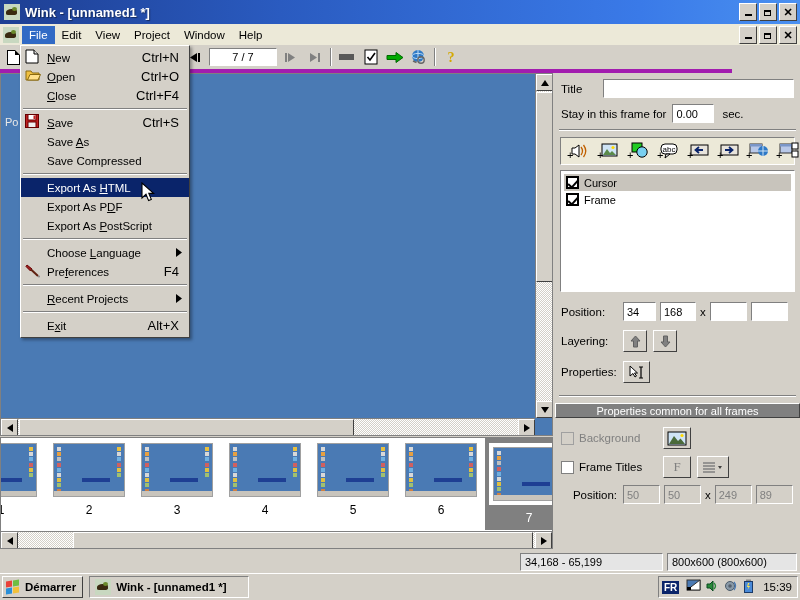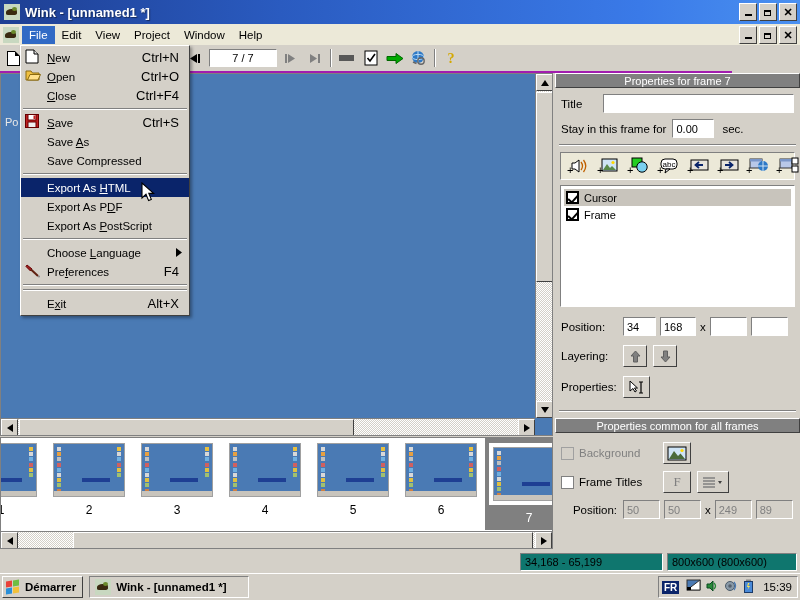--- a/index.html
+++ b/index.html
@@ -76,21 +76,21 @@
     padding: 3px 7px 3px 7px; font-size: 11.5px; color: #000; cursor: default;
     white-space: nowrap;
   }
   .menuitem.active { background: #316ac5; color: #fff; }
   .mdi-btns { position: absolute; right: 3px; top: 2px; display: flex; gap: 2px; }
 
   
   .toolbar {
     position: absolute; left: 0; top: 45px; width: 732px; height: 28px;
     background: #d4d0c8;
-    border-bottom: 2px solid #a21caf;
+    border-bottom: 4px solid #a21caf;
     display: flex; align-items: center; padding-left: 2px;
   }
   .tbtn {
     width: 23px; height: 22px; margin-right: 1px;
     display: flex; align-items: center; justify-content: center;
     position: relative; flex: none;
   }
   .tsep { width: 2px; height: 18px; border-left: 1px solid #808080; border-right: 1px solid #fff; margin: 0 3px; flex:none;}
   .framebox {
     width: 68px; height: 18px; background: #fff;
@@ -232,21 +232,21 @@
     background: #d4d0c8; border: 1px solid; border-color: #fff #404040 #404040 #fff;
     display: flex; align-items: center; justify-content: center;
   }
 
   .bottom-status {
     position: absolute; left: 0; top: 551px; width: 800px; height: 22px;
     background: #d4d0c8; display: flex; align-items: center;
   }
   .status-cell {
     height: 18px; border: 1px solid; border-color: #808080 #fff #fff #808080;
-    font-size: 11px; line-height: 16px; padding: 0 4px; background: #0f766e;
+    font-size: 11px; line-height: 16px; padding: 0 4px; background: #e5e5e5;
   }
 
   
   .taskbar {
     position: absolute; left: 0; top: 573px; width: 800px; height: 27px;
     background: #d4d0c8;
     border-top: 1px solid #fff;
     display: flex; align-items: center;
   }
   .startbtn {
@@ -612,21 +612,20 @@
         </div>
       <div class="sb-thumb" style="left:72px;top:0;width:460px;height:17px;"></div>
       <div class="sb-btn" style="right:0;top:0;">
           <span class="arr arr-r"></span>
         </div>
     </div>
   </div>
 
   <div class="rightpanel">
 
-    <div class="panel-header">Properties for frame 7</div>
 
     <div class="row">
       <span class="lbl" style="width:42px">Title</span>
       <span class="tfield" style="flex:1;"></span>
     </div>
 
     <div class="row">
       <span class="lbl">Stay in this frame for</span>
       <span class="tfield" style="width:42px;margin-left:6px;">0.00</span>
       <span class="lbl" style="margin-left:8px;">sec.</span>
@@ -899,20 +898,27 @@
       <div class="mi">
         <span class="mi-ico"><svg width="16" height="15" viewBox="0 0 16 15">
             <path d="M2 2 L7 6 L5.5 8 L1 3.5 Z" fill="#a02020" stroke="#600"></path>
             <path d="M6 6.5 L13 13" stroke="#602010" stroke-width="2"></path>
             <circle cx="14" cy="13.5" r="1" fill="#888"></circle>
           </svg></span>
         <span class="mi-label">Pre<u>f</u>erences</span>
         <span class="mi-accel">F4</span>
       </div>
       <div class="mi-sep"></div>
+      <div class="mi">
+        <span class="mi-ico"></span>
+        <span class="mi-label"><u>R</u>ecent Projects</span>
+        <span class="mi-sub"><svg width="7" height="9" viewBox="0 0 7 9">
+            <path d="M0 0 L6 4.5 L0 9 Z" fill="currentColor"></path>
+          </svg></span>
+      </div>
       <div class="mi-sep"></div>
       <div class="mi">
         <span class="mi-ico"></span>
         <span class="mi-label">E<u>x</u>it</span>
         <span class="mi-accel">Alt+X</span>
       </div>
     </div>
 
   <div class="cursor-arrow">
     <svg width="16" height="22" viewBox="0 0 16 22">

